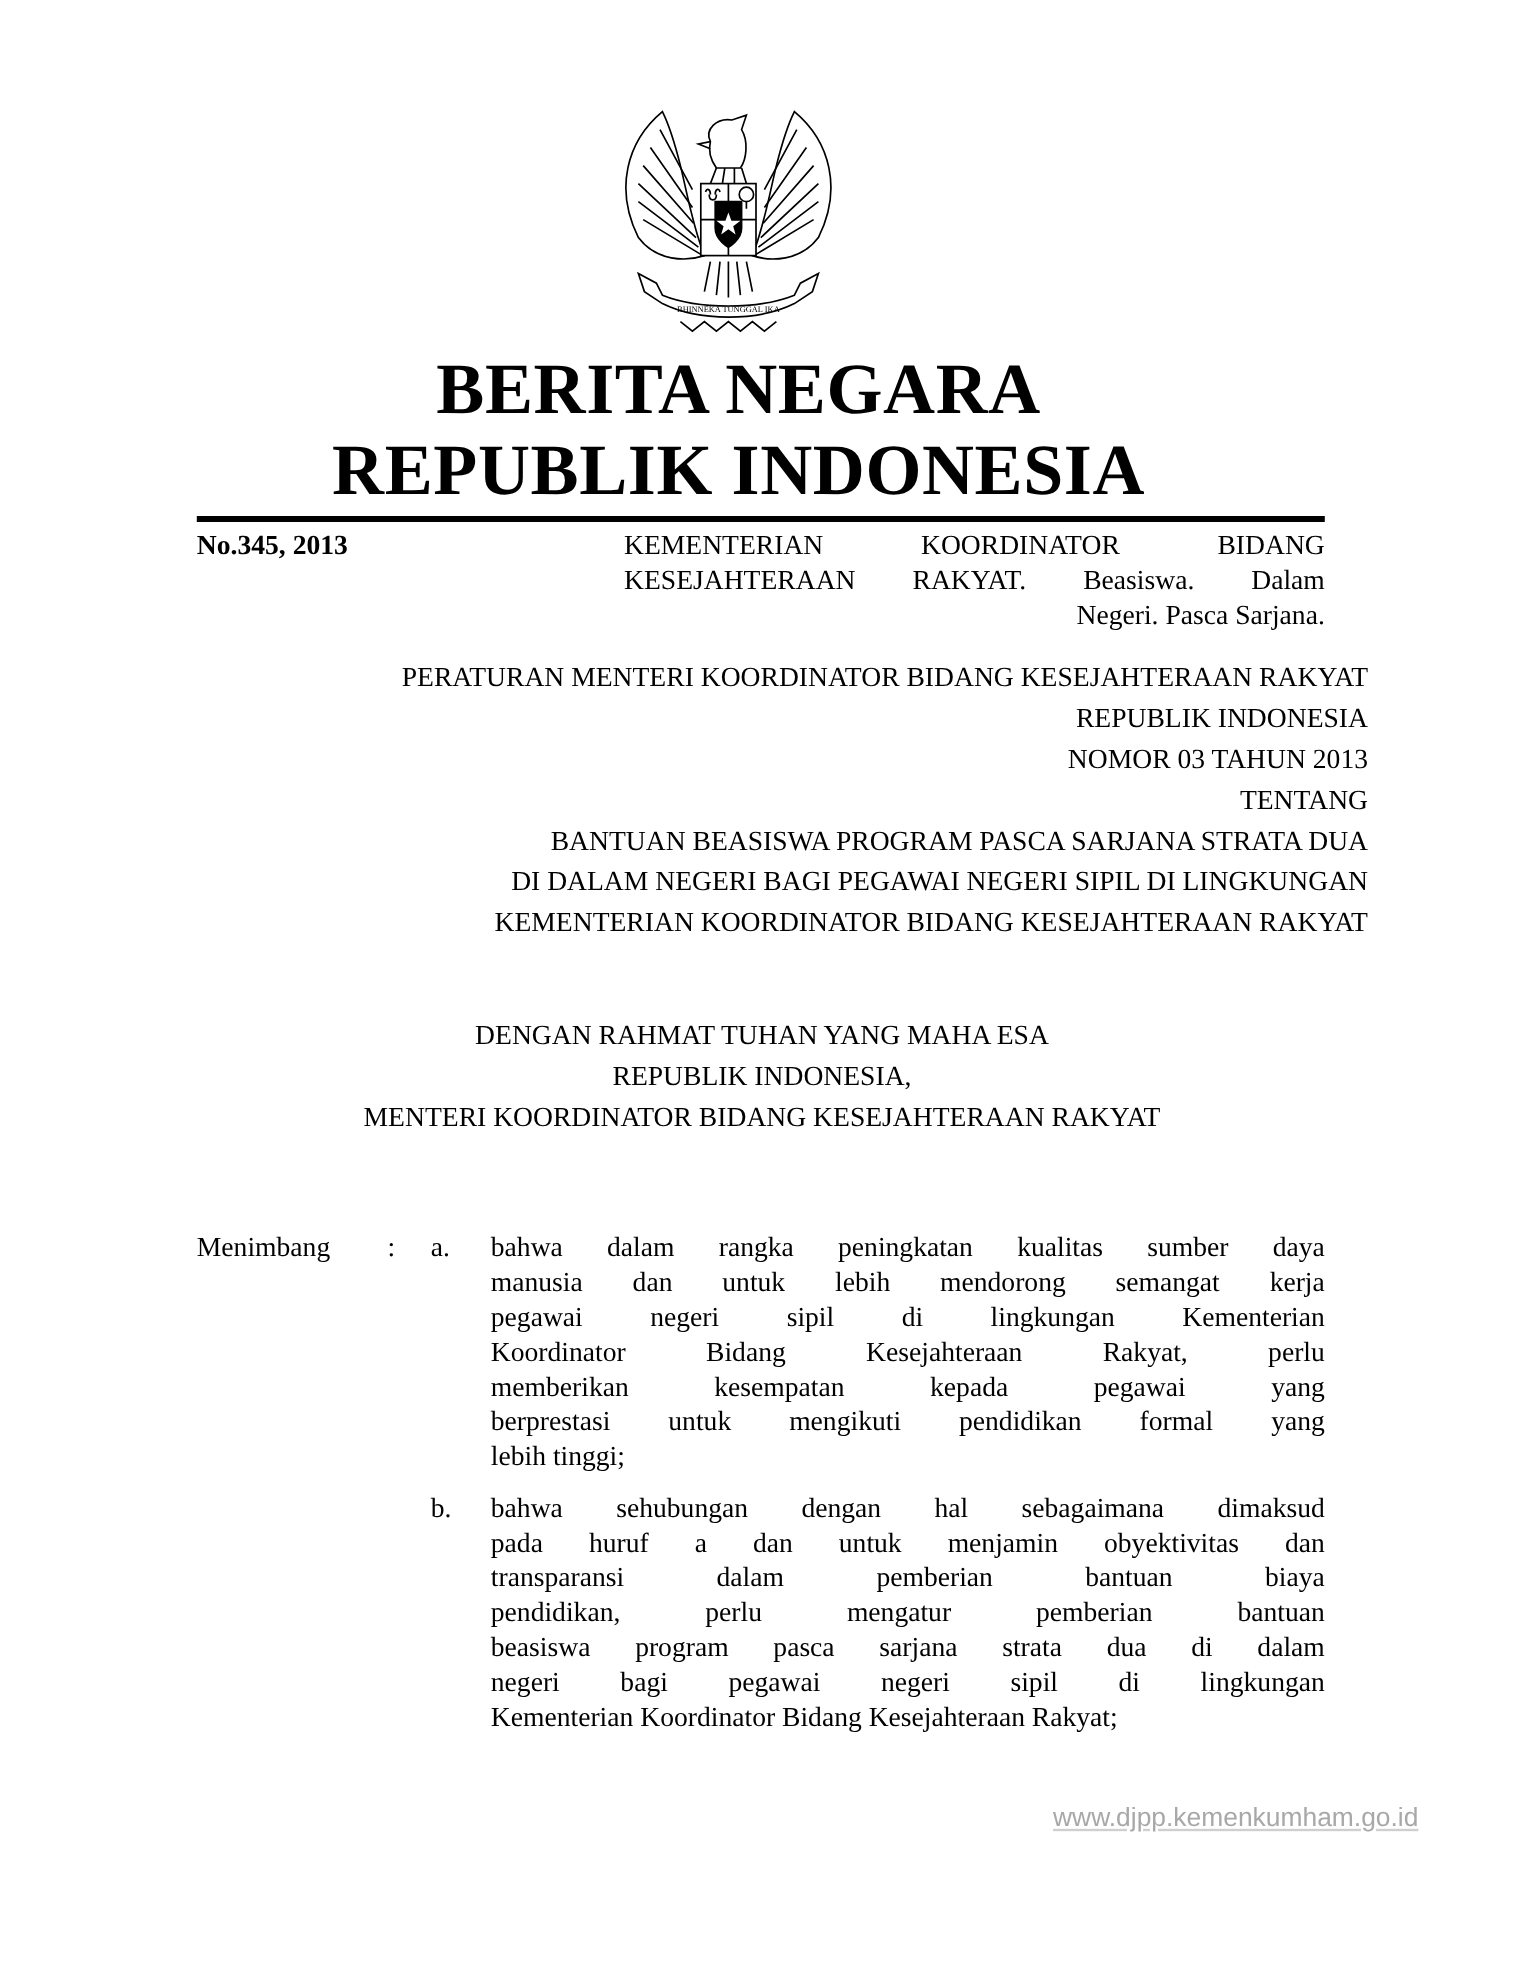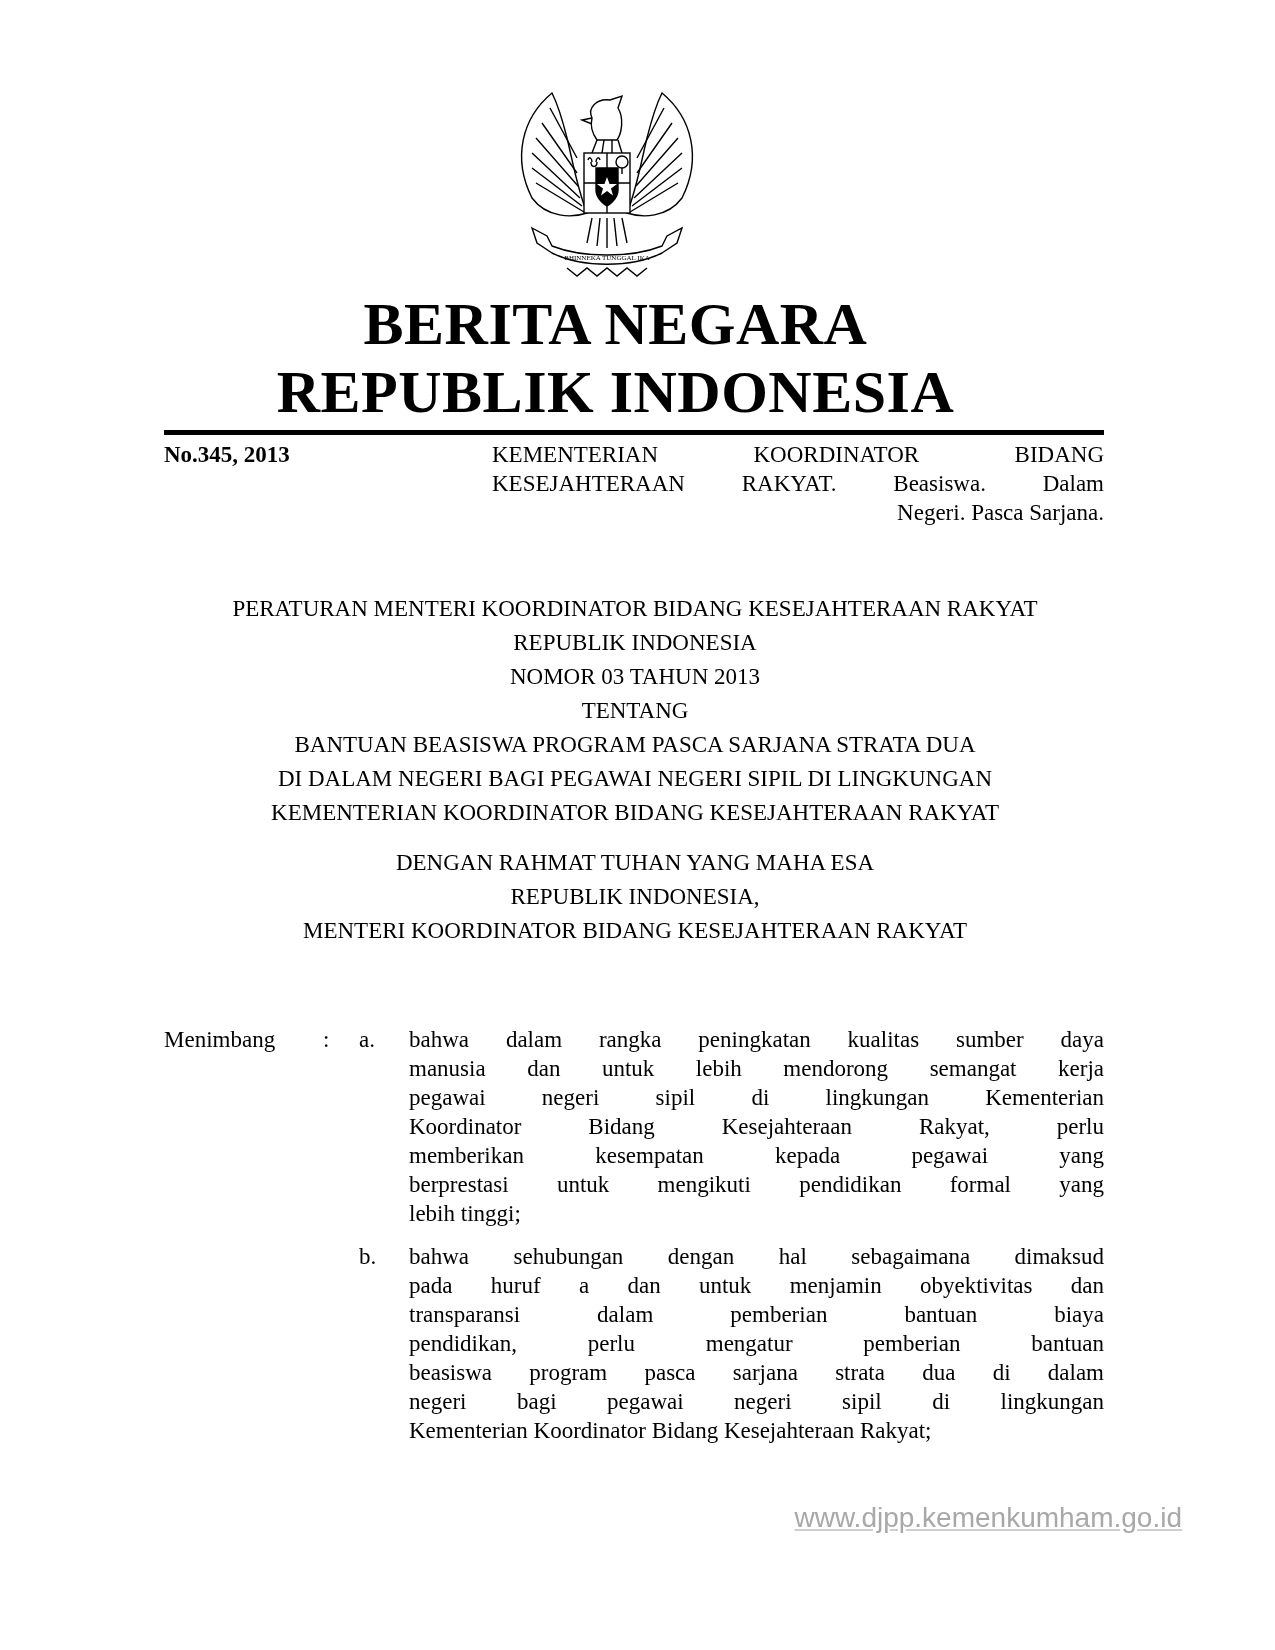--- a/index.html
+++ b/index.html
@@ -7,36 +7,36 @@
          font-family:"Liberation Serif", "DejaVu Serif", serif; color:#000; }
   .emblem { position:absolute; left:492px; top:78px; width:230px; height:200px; }
   .title { position:absolute; left:0; width:1275px; text-align:center;
            font-weight:bold; font-size:60px; line-height:64px; letter-spacing:0.5px; }
   .title1 { top:292px; left:-22px; }
   .title2 { top:360px; left:-22px; }
   .rule { position:absolute; left:164px; width:940px; height:5px; background:#000; top:430px; }
   .no { position:absolute; left:164px; top:440px; font-size:23px; line-height:29px;font-weight:bold; }
   .subject { position:absolute; left:492px; top:440px; width:612px; font-size:23px; line-height:29px;
              text-align:justify; }
-  .subject span.l { display:block; text-align:justify; text-align-last:justify; }
+  .subject span.l { display:block; text-align:justify; text-align-last:justify;margin-left:28px; }
   .subject span.last { display:block; text-align:right; }
   .center-block { position:absolute; left:130px; width:1010px; text-align:center; font-size:23px; }
   .cb-line { line-height:34px; height:34px; }
-  .heading1 { top:592px; }
+  .heading1 { top:548px;text-align:right; }
   .heading2 { top:852px; }
   .consider { position:absolute; left:164px; top:1025px; width:940px; font-size:23px; line-height:29px; }
   .lbl { position:absolute; left:0; top:0; }
   .colon { position:absolute; left:159px; top:0; }
   .item { position:relative; margin-left:245px; width:695px; }
   .item .letter { position:absolute; left:-50px; top:0; }
   .item .line { display:block; text-align:justify; text-align-last:justify; }
   .item .line.end { text-align-last:left; }
   .item + .item { margin-top:14px; }
   .watermark { position:absolute; right:93px; top:1502px; font-family:"Liberation Sans", "DejaVu Sans", sans-serif;
-               font-size:28px; color:#a8a8a8; text-decoration:underline; text-decoration-color:#cfcfcf; }
+               font-size:22px; color:#a8a8a8; text-decoration:underline; text-decoration-color:#cfcfcf; }
 </style>
 </head>
 <body>
 
 <div class="emblem">
   <svg width="230" height="200" viewBox="0 0 230 200" fill="none" stroke="#000" stroke-width="1.4">
 
     <path d="M60 15 C30 40 20 80 40 120 C55 140 80 140 95 135 C85 110 80 80 75 60 C70 40 65 25 60 15 Z"></path>
     <path d="M58 30 L85 80 M50 45 L85 95 M44 60 L86 108 M40 75 L88 120 M40 90 L90 128 M44 105 L92 134"></path>
 

